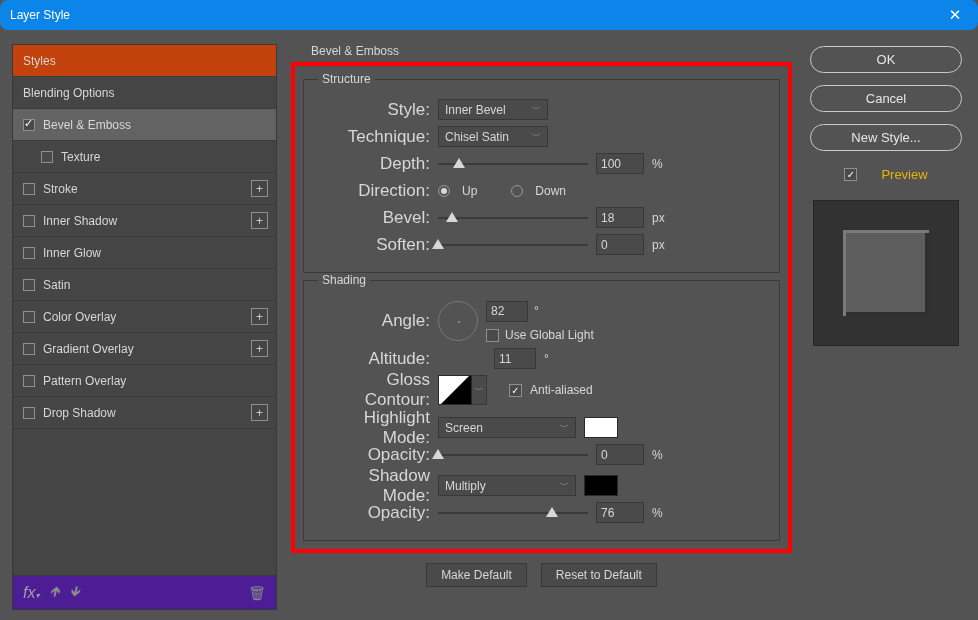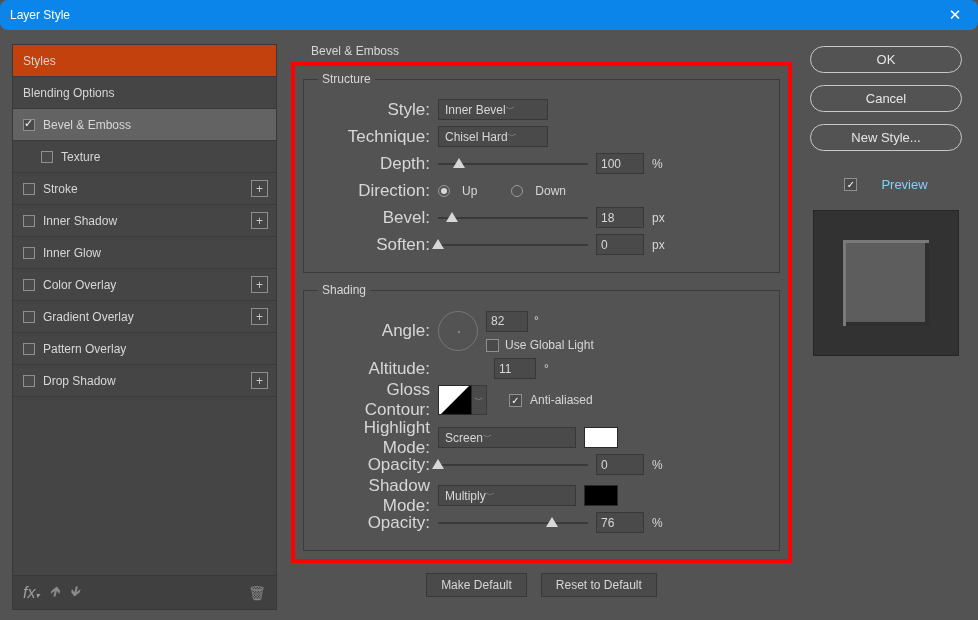--- a/index.html
+++ b/index.html
@@ -14,34 +14,34 @@
   .styles-panel { width: 265px; display:flex; flex-direction:column; }
   .styles-list { flex:1; border:1px solid #383838; background:#454545; display:flex; flex-direction:column; }
   .styles-row { height: 32px; display:flex; align-items:center; justify-content:space-between; padding: 0 8px 0 10px; color:#d7d7d7; font-size:12px; border-bottom:1px solid #3a3a3a; cursor:pointer; }
   .styles-row.header { font-weight:normal; background:#c2410c; }
   .styles-row.selected { background:#636363; }
   .styles-row .lbl { display:flex; align-items:center; gap:8px; }
   .styles-row.indent .lbl { padding-left: 18px; }
   .chk { width:12px; height:12px; border:1px solid #8f8f8f; display:inline-block; background:#4a4a4a; position:relative; }
   .chk.on::after { content:"✓"; position:absolute; top:-3px; left:0px; font-size:11px; color:#fff; }
   .plusbox { width:17px; height:17px; border:1px solid #8f8f8f; display:flex; align-items:center; justify-content:center; color:#c9c9c9; font-size:12px; line-height:1; }
-  .styles-footer { height:34px; border:1px solid #383838; border-top:none; background:#404040; display:flex; align-items:center; justify-content:space-between; padding:0 10px; color:#9f9f9f; }
+  .styles-footer { height:34px; border:1px solid #383838; border-top:none; background:#4c1d95; display:flex; align-items:center; justify-content:space-between; padding:0 10px; color:#9f9f9f; }
   .styles-footer .left-icons { display:flex; gap:10px; align-items:center; font-style:italic; }
   .arrow-icon { font-size:14px; color:#8a8a8a; }
   .trash-icon { font-size:14px; color:#8a8a8a; }
 
   
   .settings-col { flex:1; display:flex; flex-direction:column; }
   .section-title { color:#d7d7d7; font-size:12px; margin: 0 0 4px 20px; }
-  .red-box { border:4px solid #ff0000; padding: 6px 0 8px 0; display:flex; flex-direction:column; gap:10px; }
+  .red-box { border:4px solid #ff0000; padding: 6px 0 8px 0; display:flex; flex-direction:column; }
   fieldset.group { border:1px solid #3b3b3b; margin:0 8px; padding:10px 14px 14px 14px; }
   fieldset.group legend { color:#d7d7d7; font-size:12px; padding:0 4px; }
   .row { display:flex; align-items:center; height:27px; gap:8px; }
   .row .label { width:112px; text-align:right; color:#d7d7d7; font-size:17px; }
-  .select { background:#4a4a4a; border:1px solid #383838; color:#d7d7d7; font-size:12px; height:21px; display:flex; align-items:center; padding:0 6px; cursor:pointer; }
+  .select { background:#4a4a4a; border:1px solid #383838; color:#d7d7d7; font-size:12px; height:21px; display:flex; align-items:center; justify-content:space-between; padding:0 6px; cursor:pointer; }
   .select .caret { font-size:9px; color:#c0c0c0; }
   .select.w110 { width:110px; }
   .select.w138 { width:138px; }
   .slider-wrap { width:150px; height:18px; position:relative; }
   .slider-track { position:absolute; top:8px; left:0; right:0; height:2px; background:#3a3a3a; }
   .slider-thumb { position:absolute; top:3px; width:0; height:0; border-left:6px solid transparent; border-right:6px solid transparent; border-bottom:10px solid #d7d7d7; transform:translateX(-6px); }
   .numbox { width:48px; height:21px; background:#4a4a4a; border:1px solid #383838; color:#d7d7d7; font-size:12px; display:flex; align-items:center; padding:0 4px; }
   .unit { color:#d7d7d7; font-size:12px; }
   .radio { width:12px; height:12px; border:1px solid #999; border-radius:50%; display:inline-block; position:relative; margin-right:4px; }
   .radio.on::after { content:""; position:absolute; top:2px; left:2px; width:6px; height:6px; background:#d7d7d7; border-radius:50%; }
@@ -55,21 +55,21 @@
   .contour-swatch { width:34px; height:30px; border:1px solid #2a2a2a; background:#000; position:relative; cursor:pointer; overflow:hidden; }
   .contour-swatch::before{ content:""; position:absolute; inset:0; background:linear-gradient(135deg,#fff 0%,#fff 49%,#000 51%,#000 100%);}
   .contour-caret { width:15px; height:30px; background:#4a4a4a; border:1px solid #383838; border-left:none; display:flex; align-items:center; justify-content:center; font-size:9px; color:#c0c0c0; cursor:pointer; }
 
   .btn-flat { height:24px; background:#4a4a4a; border:1px solid #383838; color:#d7d7d7; font-size:12px; display:inline-flex; align-items:center; justify-content:center; padding:0 14px; cursor:pointer; }
   .bottom-buttons { display:flex; justify-content:center; gap:14px; margin-top:10px; }
 
   
   .right-col { width:160px; display:flex; flex-direction:column; gap:12px; align-items:center; padding-top:2px;}
   .pill-btn { width:152px; height:27px; border:1px solid #c9c9c9; border-radius:14px; color:#e6e6e6; font-size:13px; display:flex; align-items:center; justify-content:center; background:transparent; cursor:pointer; }
-  .preview-row { display:flex; align-items:center; gap:24px; color:#7dd3fc; font-size:13px; margin-top:14px;}
+  .preview-row { display:flex; align-items:center; gap:24px; color:#eab308; font-size:13px; margin-top:4px;}
   .preview-box { width:146px; height:146px; background:#323232; border:1px solid #262626; display:flex; align-items:center; justify-content:center; margin-top:6px;}
   .prev-inner { width:86px; height:86px; background:#5d5d5d; box-shadow: inset 3px 3px 0 #7a7a7a, inset -4px -4px 0 #2f2f2f; }
 </style>
 </head>
 <body>
 
 <div class="titlebar">
   <span class="titlebar-text">Layer Style</span>
   <div class="close-btn">✕</div>
 </div>
@@ -113,20 +113,26 @@
           </div>
           <div class="styles-row">
             <span class="lbl">
               <span class="chk"></span>
               <span>Inner Glow</span>
             </span>
           </div>
           <div class="styles-row">
             <span class="lbl">
               <span class="chk"></span>
+              <span>Satin</span>
+            </span>
+          </div>
+          <div class="styles-row">
+            <span class="lbl">
+              <span class="chk"></span>
               <span>Color Overlay</span>
             </span>
             <span class="plusbox">+</span>
           </div>
           <div class="styles-row">
             <span class="lbl">
               <span class="chk"></span>
               <span>Gradient Overlay</span>
             </span>
             <span class="plusbox">+</span>
@@ -168,21 +174,21 @@
           <div class="label">Style:</div>
           <div class="select w110">
             <span>Inner Bevel</span>
               <span class="caret">﹀</span>
           </div>
         </div>
 
         <div class="row">
           <div class="label">Technique:</div>
           <div class="select w110">
-            <span>Chisel Hard</span>
+            <span>Chisel Satin</span>
               <span class="caret">﹀</span>
           </div>
         </div>
 
         <div class="row">
           <div class="label">Depth:</div>
           <div class="slider-wrap">
               <div class="slider-track"></div>
               <div class="slider-thumb" style="left:14%"></div>
             </div>

